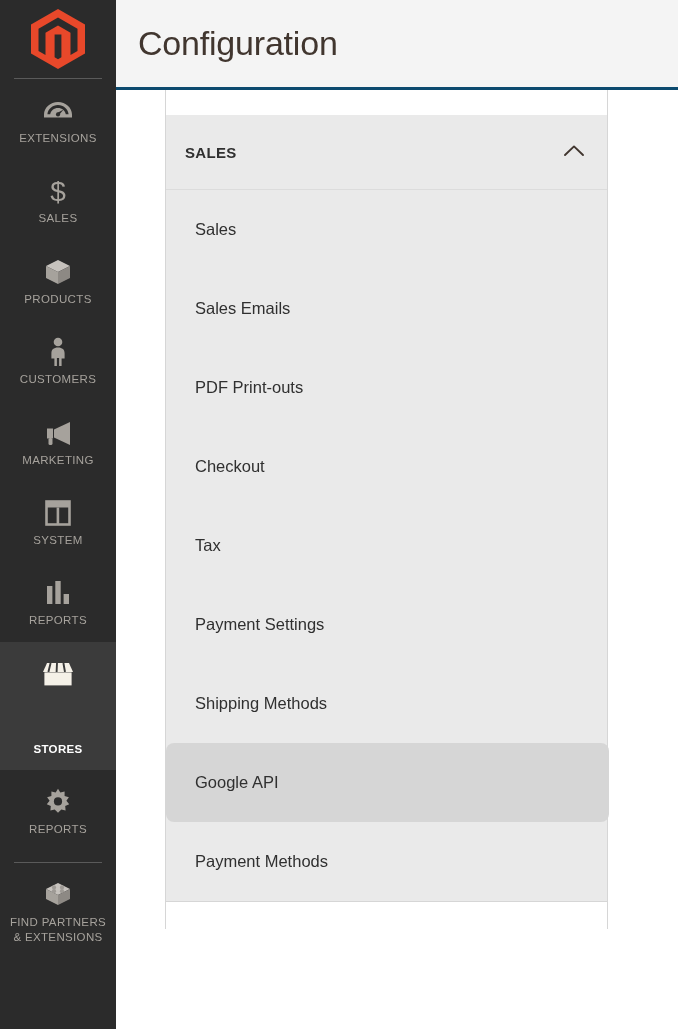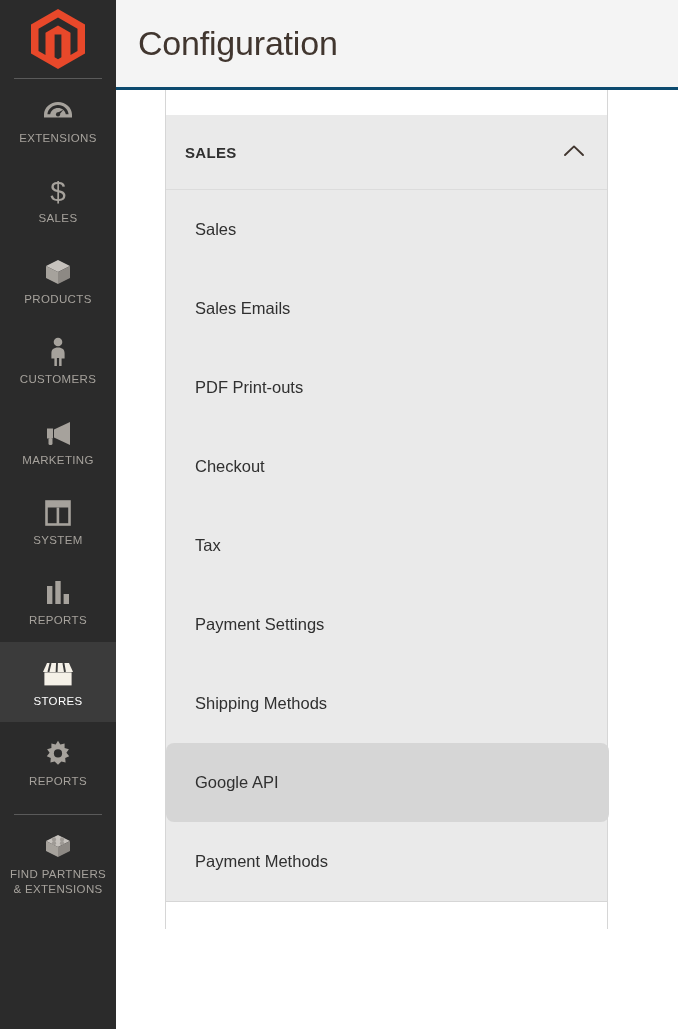--- a/index.html
+++ b/index.html
@@ -68,21 +68,21 @@
   .nav-icon svg { display: block; }
 
   .nav-label {
     font-size: 11.5px;
     letter-spacing: 0.35px;
     color: #a6a29c;
     text-align: center;
     line-height: 1.25;
     font-family: "Liberation Sans", sans-serif;
   }
-  .nav-item.active .nav-label { color: #ffffff; font-weight: normal; }
+  .nav-item.active .nav-label { color: #ffffff; font-weight: bold; margin-top: 48px; }
 
   .nav-spacer { flex: 0 0 12px; }
 
   
   #content {
     flex: 1;
     height: 1029px;
     display: flex;
     flex-direction: column;
     background: #ffffff;

